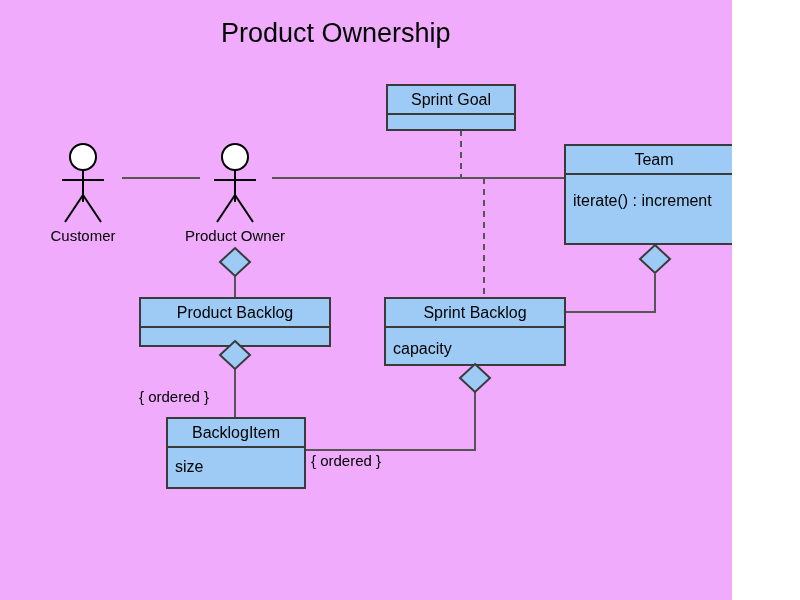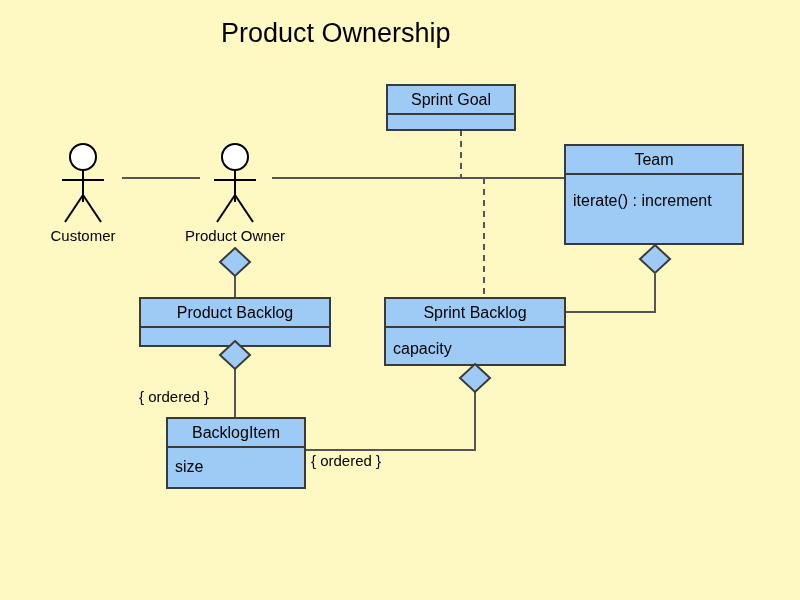--- a/index.html
+++ b/index.html
@@ -6,23 +6,23 @@
   html, body {
     margin: 0;
     padding: 0;
     background: #ffffff;
   }
   body {
     font-family: "Liberation Sans", sans-serif;
   }
   #canvas {
     position: relative;
-    width: 800px;
+    width: 732px;
     height: 600px;
-    background: #fef9c3;
+    background: #f0abfc;
     overflow: hidden;
   }
   #diagram-svg {
     position: absolute;
     left: 0;
     top: 0;
     width: 800px;
     height: 600px;
   }
   .svg-title {

